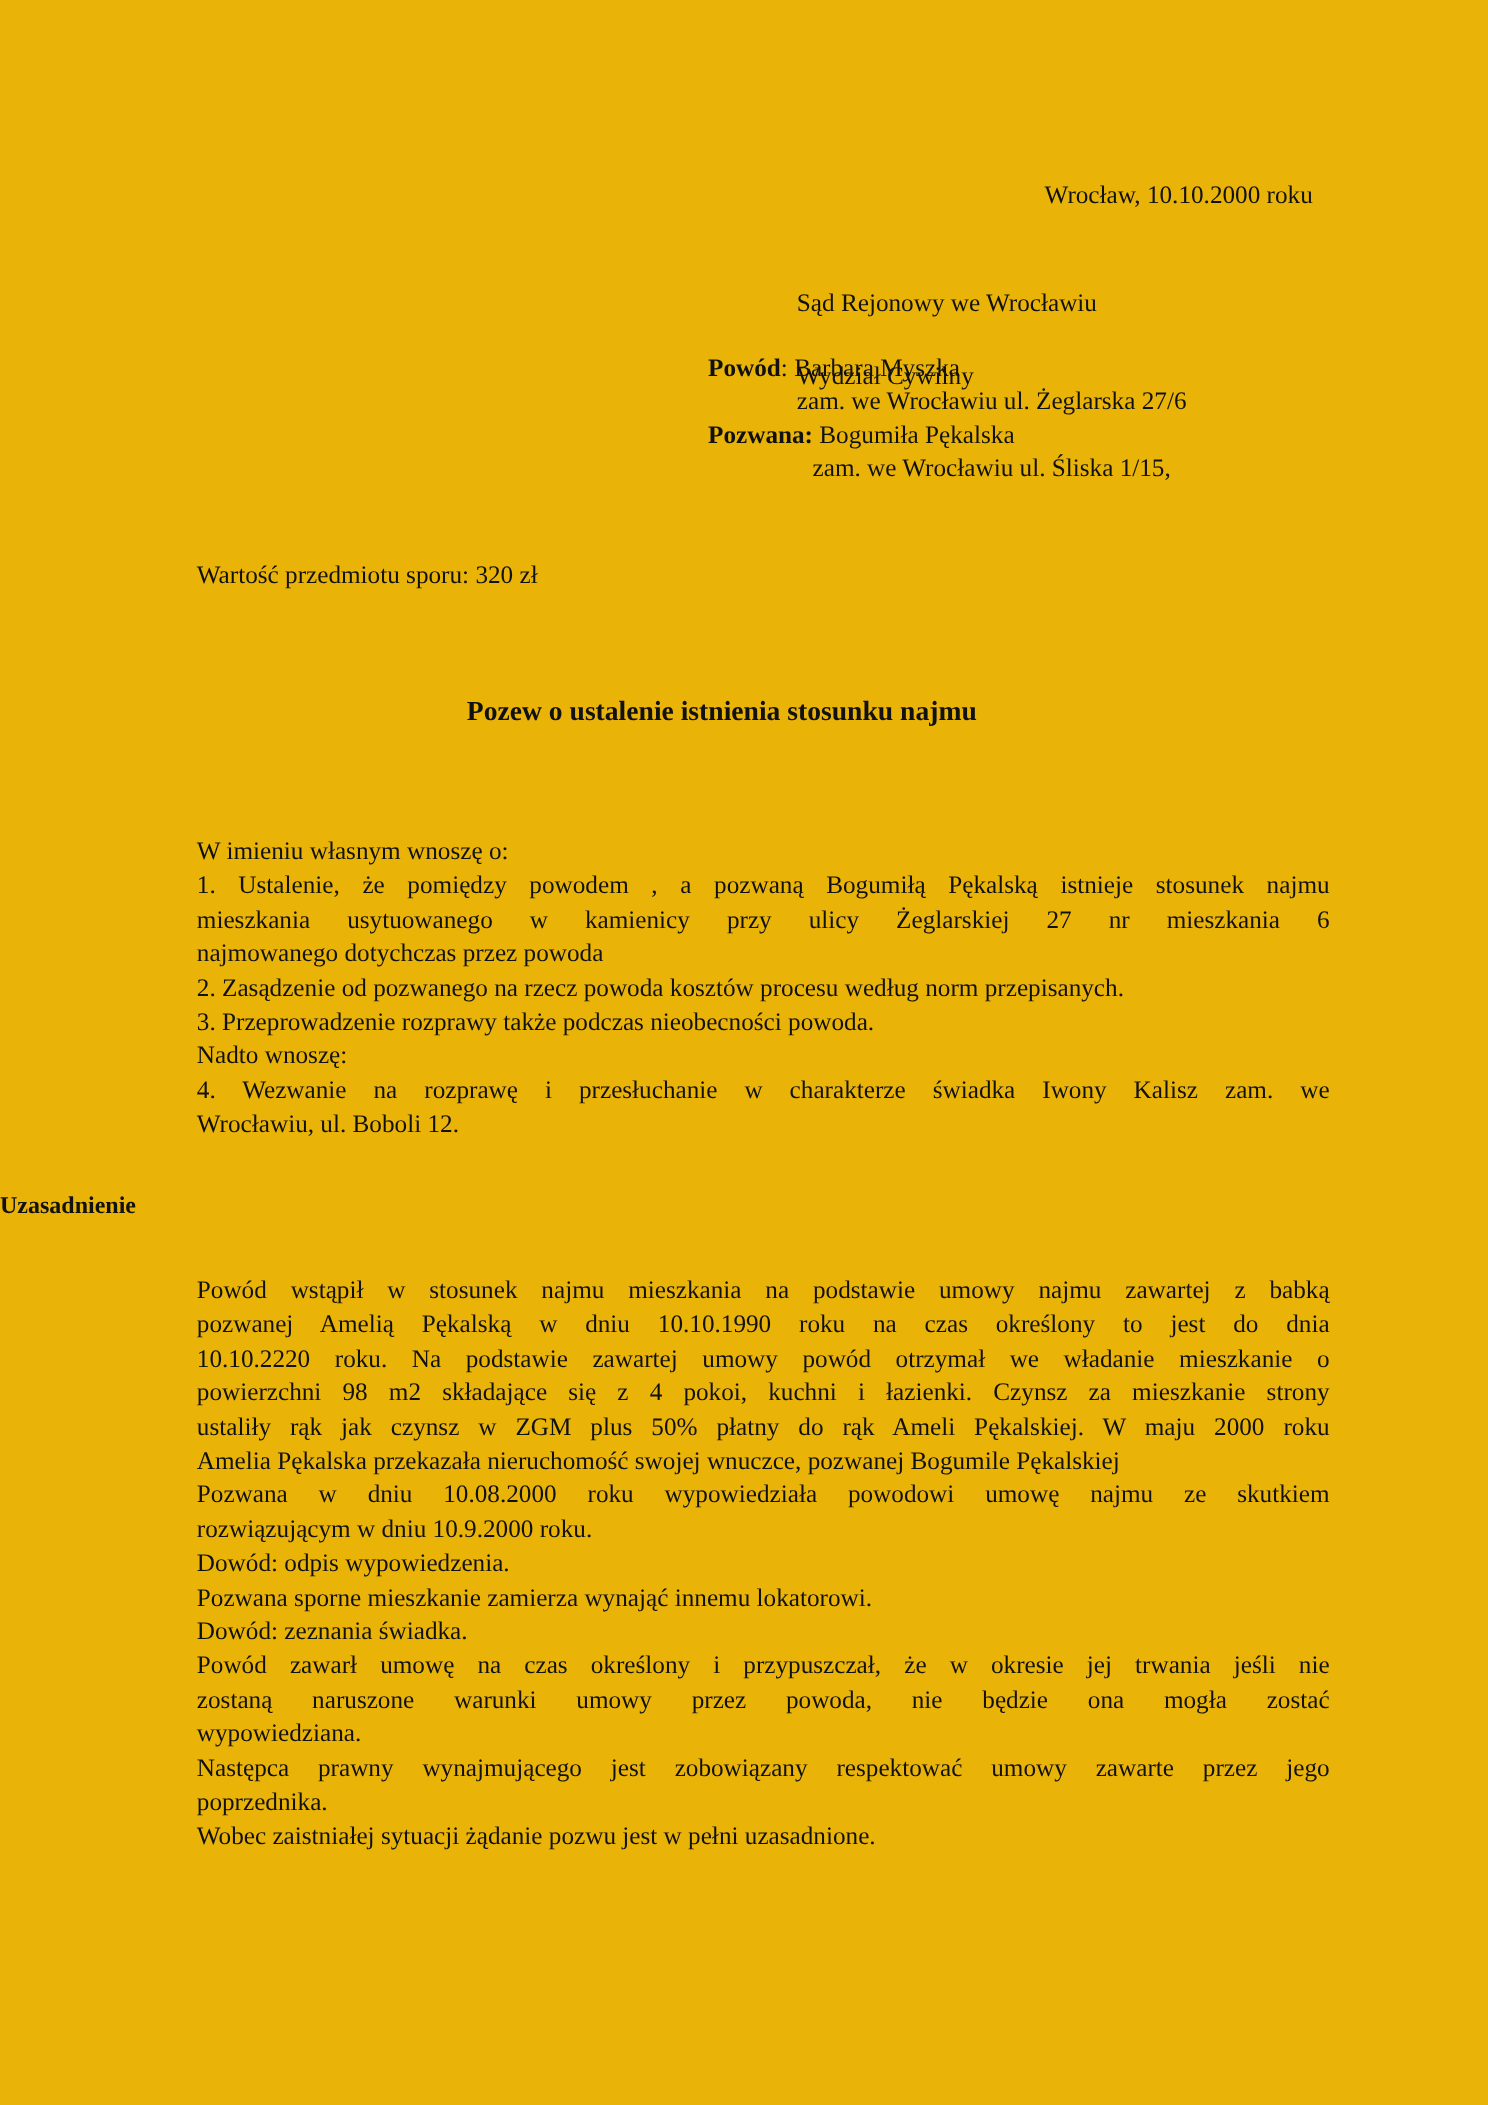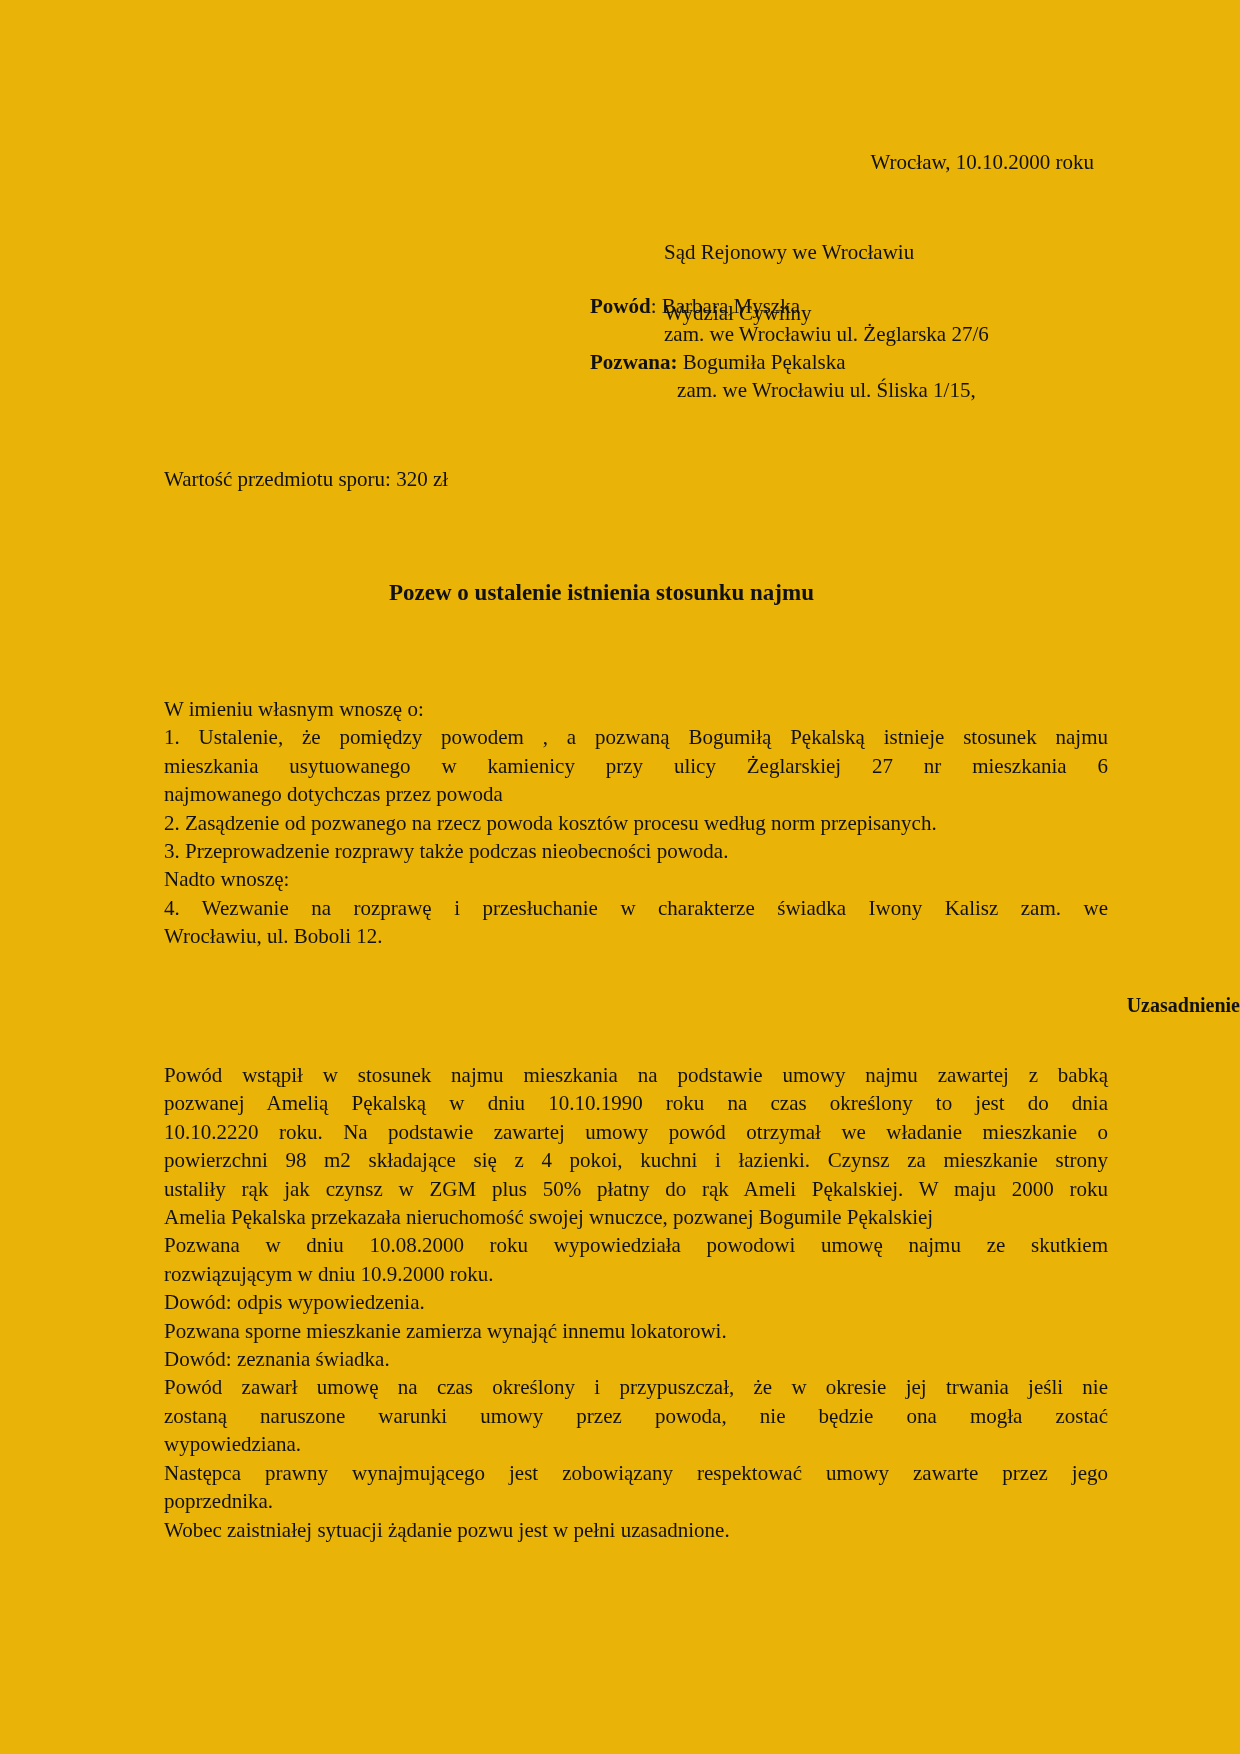--- a/index.html
+++ b/index.html
@@ -53,21 +53,21 @@
     .just {
       text-align: justify;
       text-align-last: justify;
       white-space: normal;
     }
     .requests { top: 695px; }
     .subheading {
       position: absolute;
       left: 0; width: 1240px;
       top: 991px;
-      text-align: right;
+      text-align: left;
       font-weight: bold;
       font-size: 20px;
       line-height: 28px;
     }
     .justification { top: 1061px; }
   </style>
 </head>
 <body>
 
 <div class="page">

